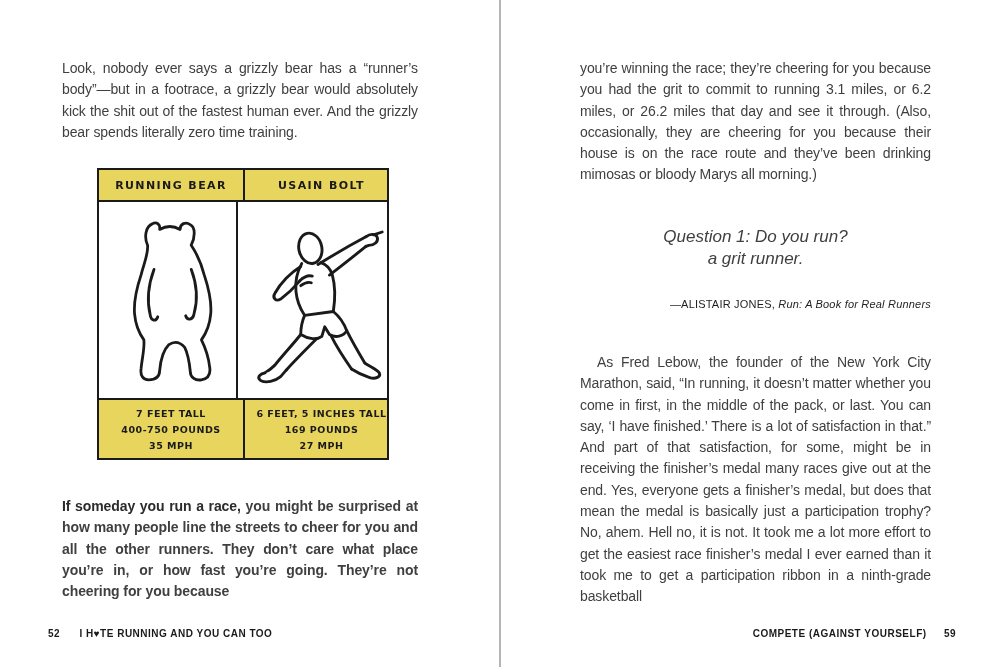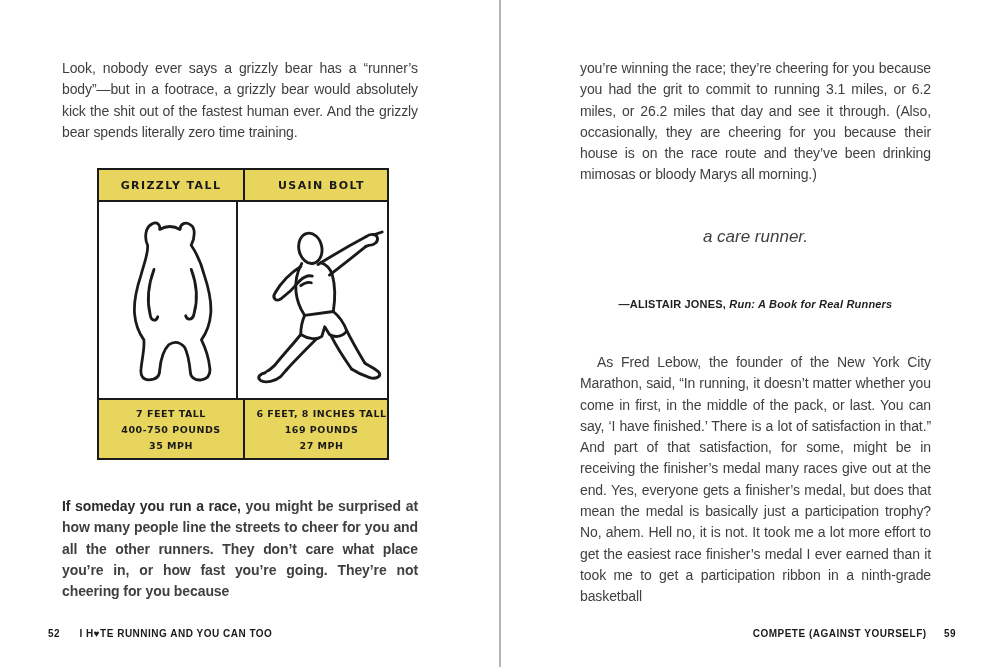--- a/index.html
+++ b/index.html
@@ -63,21 +63,21 @@
   .illus .filled{fill:#fff;}
 
   
   .quote{
     position:absolute;left:79px;top:226px;width:351px;
     text-align:center;font-style:italic;
     font-size:17px;line-height:21.5px;color:#3f3f3f;letter-spacing:0;
   }
   .attribution{
     position:absolute;left:79px;top:298px;width:351px;
-    text-align:center;font-size:11px;font-weight:bold;
+    text-align:right;font-size:11px;font-weight:normal;
     color:#1f1f1f;letter-spacing:0.2px;
   }
   .attribution em{font-style:italic;}
 
   
   .footer{
     position:absolute;top:628px;
     font-size:10px;font-weight:bold;letter-spacing:0.5px;color:#1a1a1a;
     white-space:nowrap;
   }
@@ -89,21 +89,21 @@
 </head>
 <body>
 
 <div class="page" id="page-left">
 
   <p class="body-text l-para1">Look, nobody ever says a grizzly bear has a “runner’s body”—but in a footrace, a grizzly bear would absolutely kick the shit out of the fastest human ever. And the grizzly bear spends literally zero time training.</p>
 
   <div class="chart">
     <div class="chart-row row-header">
       <div class="cell">
-        <span class="comic chart-header-label">GRIZZLY TALL</span>
+        <span class="comic chart-header-label">RUNNING BEAR</span>
       </div>
       <div class="cell">
         <span class="comic chart-header-label">USAIN BOLT</span>
       </div>
     </div>
 
     <div class="chart-row row-body">
       <div class="cell">
 
         <svg class="illus" width="130" height="182" viewBox="0 0 140 190">
@@ -160,21 +160,21 @@
       </div>
     </div>
 
     <div class="chart-row row-stats">
       <div class="cell">
         <span class="comic stat-line">7 FEET TALL</span>
         <span class="comic stat-line">400-750 POUNDS</span>
         <span class="comic stat-line">35 MPH</span>
       </div>
       <div class="cell">
-        <span class="comic stat-line">6 FEET, 8 INCHES TALL</span>
+        <span class="comic stat-line">6 FEET, 5 INCHES TALL</span>
         <span class="comic stat-line">169 POUNDS</span>
         <span class="comic stat-line">27 MPH</span>
       </div>
     </div>
   </div>
 
   <p class="body-text l-para2">
     <strong>If someday you run a race,</strong>
     <span>you might be surprised at how many people line the streets to cheer for you and all the other runners. They don’t care what place you’re in, or how fast you’re going. They’re not cheering for you because</span>
   </p>
@@ -185,21 +185,22 @@
   </div>
 </div>
 
 <div class="gutter"></div>
 
 <div class="page" id="page-right">
 
   <p class="body-text r-para1">you’re winning the race; they’re cheering for you because you had the grit to commit to running 3.1 miles, or 6.2 miles, or 26.2 miles that day and see it through. (Also, occasionally, they are cheering for you because their house is on the race route and they’ve been drinking mimosas or bloody Marys all morning.)</p>
 
   <div class="quote">
-    <div>a care runner.</div>
+    <div>Question 1: Do you run?</div>
+    <div>a grit runner.</div>
   </div>
 
   <div class="attribution">
     <span>—ALISTAIR JONES, </span><em>Run: A Book for Real Runners</em>
   </div>
 
   <p class="body-text r-para2">As Fred Lebow, the founder of the New York City Marathon, said, “In running, it doesn’t matter whether you come in first, in the middle of the pack, or last. You can say, ‘I have finished.’ There is a lot of satisfaction in that.” And part of that satisfaction, for some, might be in receiving the finisher’s medal many races give out at the end. Yes, everyone gets a finisher’s medal, but does that mean the medal is basically just a participation trophy? No, ahem. Hell no, it is not. It took me a lot more effort to get the easiest race finisher’s medal I ever earned than it took me to get a participation ribbon in a ninth-grade basketball</p>
 
   <div class="footer" id="footer-right">
     <span class="running-title">COMPETE (AGAINST YOURSELF)</span>

